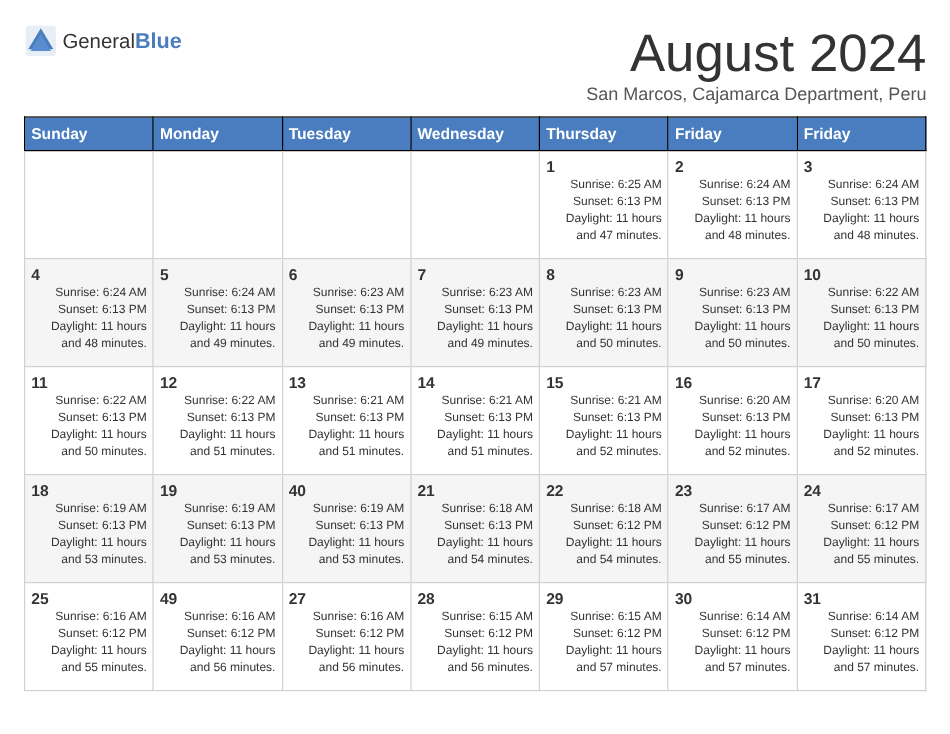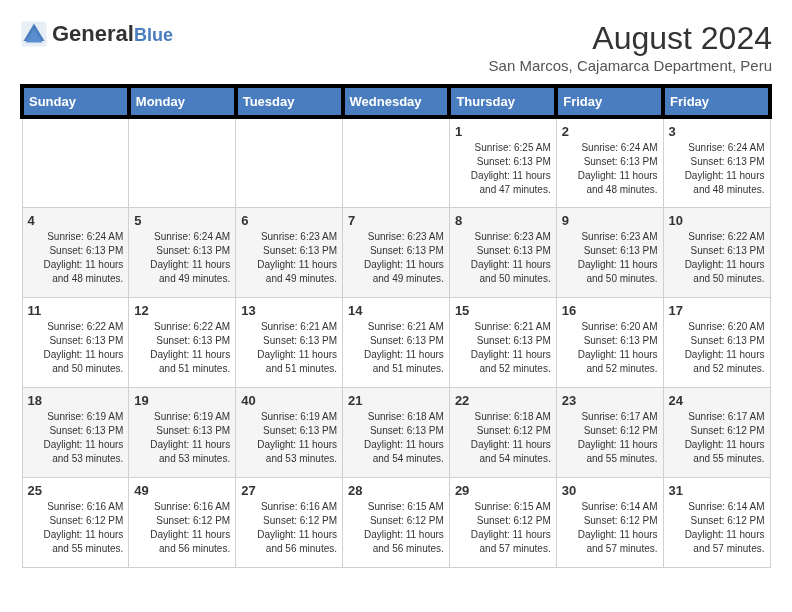--- a/index.html
+++ b/index.html
@@ -15,58 +15,58 @@
       justify-content: space-between;
       align-items: flex-start;
       margin-bottom: 10px;
     }
     .logo {
       display: flex;
       align-items: center;
       gap: 4px;
     }
     .logo-text-general {
-      font-size: 22px;
-      font-weight: bold;
+      font-size: 17px;
+      font-weight: normal;
       color: #333;
     }
     .logo-text-blue {
       font-size: 18px;
       font-weight: bold;
       color: #4a7dbf;
     }
     .logo-icon {
       width: 28px;
       height: 28px;
     }
     .title-area {
       text-align: right;
     }
     .main-title {
-      font-size: 32px;
+      font-size: 44px;
       color: #333;
       font-weight: normal;
     }
     .subtitle {
       font-size: 15px;
       color: #555;
     }
     table {
       width: 100%;
       border-collapse: collapse;
       table-layout: fixed;
     }
     thead th {
       background-color: #4a7dbf;
       color: #fff;
       text-align: left;
       padding: 6px 5px;
       font-size: 13px;
       font-weight: bold;
-      border: 4px solid #000000;
+      border: 1px solid #000000;
     }
     tbody tr {
       vertical-align: top;
     }
     tbody td {
       border: 1px solid #d0d0d0;
       padding: 5px;
       font-size: 10.5px;
       color: #333;
       height: 90px;

